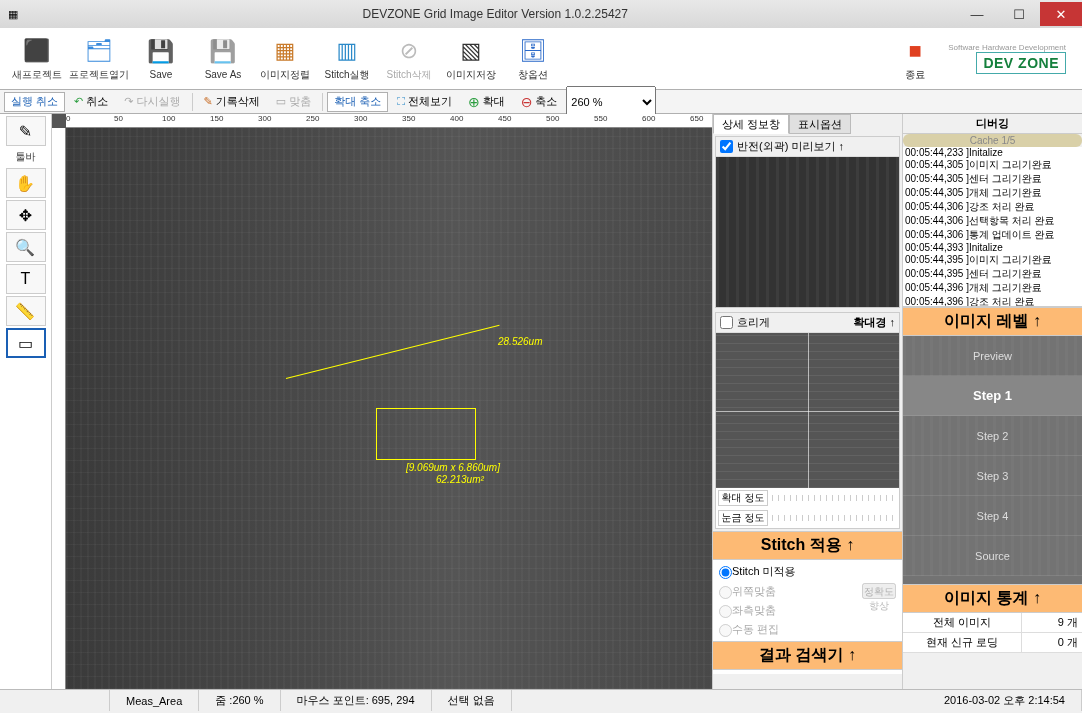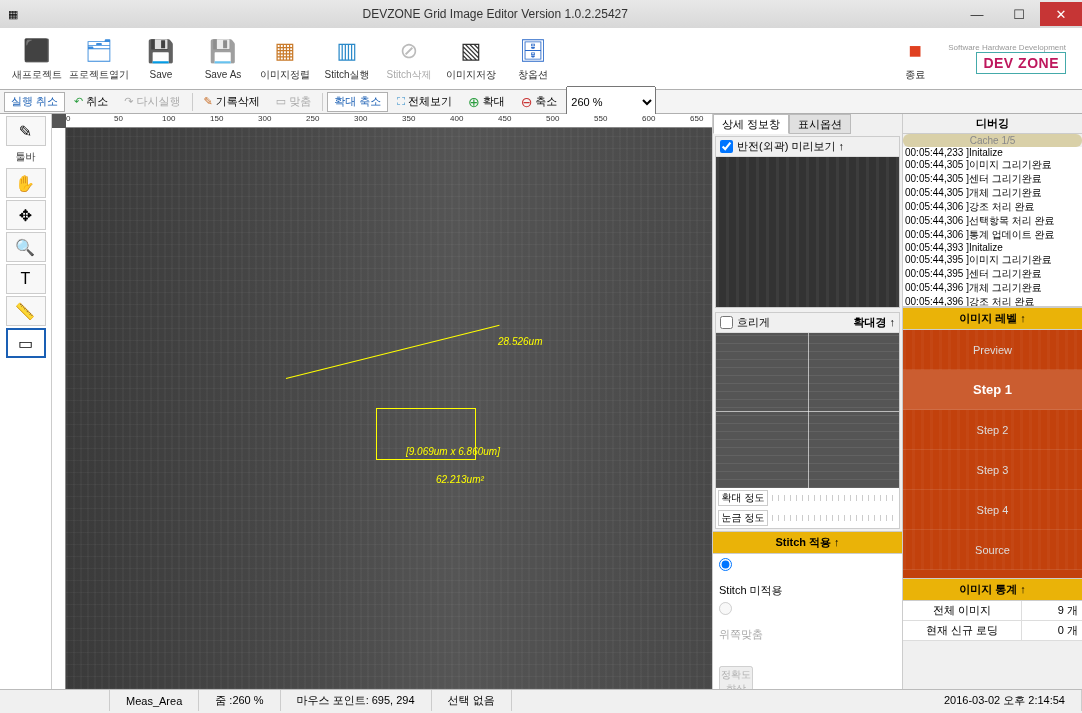--- a/index.html
+++ b/index.html
@@ -9,21 +9,21 @@
 .winbtns { display: flex; }
 .winbtn { width: 42px; height: 24px; display: flex; align-items: center; justify-content: center; font-size: 13px; color: #333; cursor: pointer; }
 .winbtn.close { background: #c63535; color: #fff; }
 .toolbar { height: 62px; background: #fff; border-bottom: 1px solid #b0b0b0; display: flex; align-items: center; padding: 2px 8px; gap: 4px; }
 .tbtn { display: flex; flex-direction: column; align-items: center; justify-content: center; width: 58px; height: 56px; font-size: 10px; color: #333; cursor: pointer; }
 .tbtn.disabled { color: #aaa; }
 .tbtn .ico { width: 30px; height: 30px; margin-bottom: 2px; display: flex; align-items: center; justify-content: center; font-size: 22px; }
 .tbtn .lbl { white-space: nowrap; }
 .toolbar .spacer { flex: 1; }
 .devzone { display: flex; flex-direction: column; align-items: flex-end; margin-right: 8px; font-size: 10px; color: #999; }
-.devzone .logo { border: 1px solid #4aa; color: #be185d; padding: 2px 6px; font-weight: bold; font-size: 14px; letter-spacing: 0.5px; }
+.devzone .logo { border: 1px solid #4aa; color: #15803d; padding: 2px 6px; font-weight: bold; font-size: 14px; letter-spacing: 0.5px; }
 .subbar { height: 24px; background: #f4f4f4; border-bottom: 1px solid #b0b0b0; display: flex; align-items: center; padding: 0 4px; gap: 2px; }
 .sbtn { height: 20px; padding: 0 6px; font-size: 11px; display: flex; align-items: center; gap: 3px; border: 1px solid transparent; cursor: pointer; }
 .sbtn.box { border: 1px solid #b0b0b0; background: #fff; }
 .sbtn.blue { color: #1a5fb4; }
 .sbtn.dis { color: #aaa; }
 .sep { width: 1px; height: 18px; background: #ccc; margin: 0 2px; }
 .zoomsel { height: 32px; font-size: 11px; width: 90px; }
 .main { display: flex; height: 575px; }
 .lefttools { width: 52px; background: #fff; border-right: 1px solid #ccc; display: flex; flex-direction: column; align-items: center; padding-top: 2px; gap: 2px; }
 .ltbtn { width: 40px; height: 30px; border: 1px solid #ccc; background: #f8f8f8; display: flex; align-items: center; justify-content: center; font-size: 16px; cursor: pointer; }
@@ -46,29 +46,29 @@
 .preview { height: 150px; background: #333; position: relative; }
 .preview::before { content: ""; position: absolute; inset: 0; background: repeating-linear-gradient(90deg, rgba(255,255,255,0.05) 0 3px, transparent 3px 10px); }
 .imgcount { text-align: right; font-size: 10px; padding: 2px 4px; }
 .magnifier { height: 155px; background: #555; position: relative; }
 .magnifier::before { content: ""; position: absolute; inset: 0; background: repeating-linear-gradient(0deg, rgba(255,255,255,0.08) 0 1px, transparent 1px 8px); }
 .magnifier::after { content: ""; position: absolute; top: 50%; left: 0; right: 0; border-top: 1px solid rgba(255,255,255,0.6); }
 .cross-v { position: absolute; left: 50%; top: 0; bottom: 0; border-left: 1px solid rgba(255,255,255,0.6); }
 .slider-row { display: flex; align-items: center; font-size: 10px; padding: 2px; gap: 4px; }
 .slider-row label { width: 50px; text-align: center; border: 1px solid #ccc; }
 .slider { flex: 1; height: 6px; background: repeating-linear-gradient(90deg, #ccc 0 1px, transparent 1px 6px); }
-.sec-title { text-align: center; font-weight: bold; padding: 3px; border-top: 1px solid #ccc; border-bottom: 1px solid #ccc; background: #eab308; font-size: 11px; }
-.radio-row { padding: 2px 6px; font-size: 11px; display: flex; align-items: flex-start; gap: 12px; flex-direction: column; }
+.sec-title { text-align: center; font-weight: bold; padding: 3px; border-top: 1px solid #ccc; border-bottom: 1px solid #ccc; background: #fdba74; font-size: 16px; }
+.radio-row { padding: 2px 6px; font-size: 11px; display: flex; align-items: flex-end; gap: 0; }
 .radio-row.dis { color: #aaa; }
 .farpanel { width: 180px; background: #f0f0f0; border-left: 1px solid #ccc; display: flex; flex-direction: column; overflow: hidden; }
 .far-title { text-align: center; font-weight: bold; padding: 2px; font-size: 11px; border-bottom: 1px solid #ccc; }
 .cache-lbl { text-align: center; background: #d9d0a8; padding: 1px; font-size: 10px; color: #888; border-radius: 6px; }
 .log { font-size: 10px; height: 160px; overflow: hidden; background: #fff; border-bottom: 1px solid #ccc; }
 .log div { white-space: nowrap; padding: 0 2px; }
-.levels { position: relative; height: 248px; background: #c2410c; }
+.levels { position: relative; height: 248px; background: #737373; }
 .level-row { height: 40px; display: flex; align-items: center; justify-content: center; color: #ddd; font-size: 11px; border-bottom: 1px solid rgba(255,255,255,0.1); background: repeating-linear-gradient(90deg, rgba(255,255,255,0.03) 0 3px, transparent 3px 9px); }
 .level-row.active { background: rgba(255,255,255,0.15); color: #fff; font-weight: bold; font-size: 13px; }
 .stats-row { display: flex; font-size: 11px; border-bottom: 1px solid #ddd; }
 .stats-row div { padding: 2px 4px; }
 .stats-row .k { flex: 1; border-right: 1px solid #ddd; text-align: center; }
 .stats-row .v { width: 60px; text-align: right; }
 .statusbar { height: 22px; background: #f0f0f0; border-top: 1px solid #bbb; display: flex; align-items: center; font-size: 11px; }
 .statusbar .cell { padding: 0 16px; border-right: 1px solid #ccc; height: 100%; display: flex; align-items: center; }
 .statusbar .flexfill { flex: 1; }
 .ruler-tick { position: absolute; top: 0; font-size: 8px; color: #333; }
@@ -197,21 +197,21 @@
         <span class="ruler-tick" style="left: 480px;">500</span>
         <span class="ruler-tick" style="left: 528px;">550</span>
         <span class="ruler-tick" style="left: 576px;">600</span>
         <span class="ruler-tick" style="left: 624px;">650</span>
       </div>
     <div class="ruler-v"></div>
     <div class="canvas">
       <div class="meas-line" style="left:220px;top:250px;width:220px;transform:rotate(-14deg)"></div>
       <div class="meas-text" style="left:432px;top:208px">28.526um</div>
       <div class="meas-rect" style="left:310px;top:280px;width:100px;height:52px"></div>
-      <div class="meas-text" style="left:340px;top:318px">[9.069um  x  6.860um]</div>
+      <div class="meas-text" style="left:340px;top:334px">[9.069um  x  6.860um]</div>
       <div class="meas-text" style="left:370px;top:346px">62.213um²</div>
     </div>
   </div>
 
   <div class="rightpanel">
     <div class="tabs">
       <div class="tab active">상세 정보창</div>
       <div class="tab">표시옵션</div>
     </div>
     <div class="panel-sec">
@@ -243,21 +243,21 @@
     <div class="sec-title">Stitch 적용 ↑</div>
     <div style="background:#fff;padding:2px 0">
       <div class="radio-row">
           <input type="radio" checked="" style="">
           <span>Stitch 미적용</span>
         </div>
       <div class="radio-row dis">
           <input type="radio" disabled="" style="">
           <span>위쪽맞춤</span>
           <span style="flex:1"></span>
-          <button disabled="" style="font-size:10px;height:32px;white-space:pre-line">정확도
+          <button disabled="" style="font-size:10px;height:16px;white-space:pre-line">정확도
 향상</button>
         </div>
       <div class="radio-row dis">
           <input type="radio" disabled="" style="">
           <span>좌측맞춤</span>
         </div>
       <div class="radio-row dis">
           <input type="radio" disabled="" style="">
           <span>수동 편집</span>
         </div>

